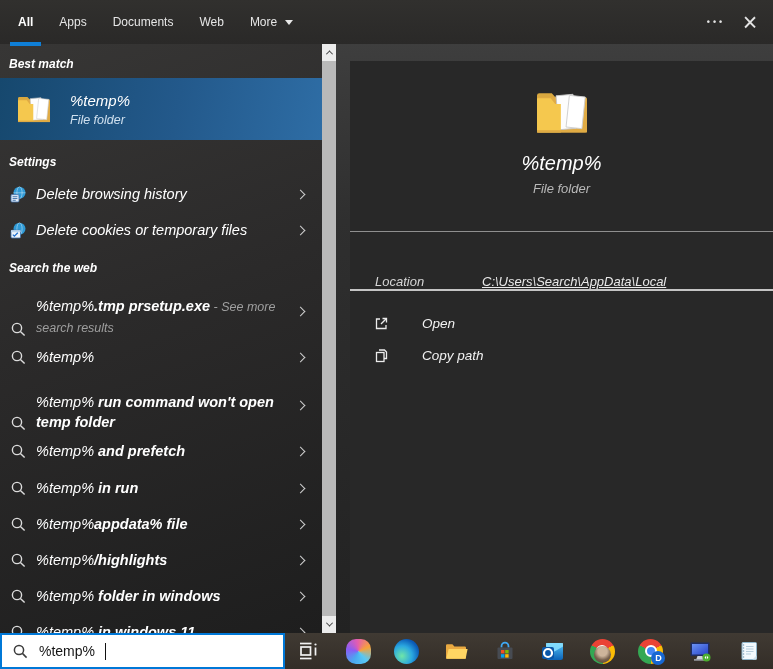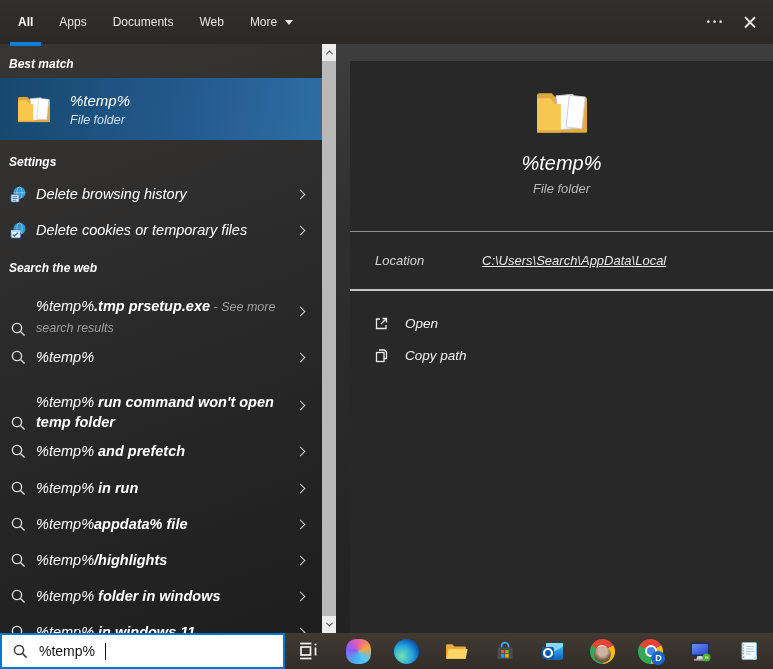--- a/index.html
+++ b/index.html
@@ -60,25 +60,25 @@
   .sb-chev.down { transform:rotate(225deg) translate(1px,1px); }
 
   
   .right { flex:1; position:relative; background:linear-gradient(180deg,#3e3e3e 0%,#2f2f2f 30%,#222 100%); }
   .preview { position:absolute; left:14px; top:17px; right:0; bottom:0; background:#282828; color:#fff; }
   .pv-icon { width:58px; margin:26px auto 0; display:block; }
   .pv-title { margin-top:14px; text-align:center; font-size:20px; line-height:24px; color:#fff; }
   .pv-sub { margin-top:6px; text-align:center; font-size:13px; line-height:16px; color:#b9b9b9; }
   .div1 { margin-top:34px; border-top:1px solid #8f8f8f; }
   .div2 { border-top:2px solid #c4c4c4; }
-  .loc-row { height:57px; display:flex; align-items:center; padding-left:25px; font-size:13px; }
+  .loc-row { height:57px; display:flex; align-items:flex-end; padding-left:25px; font-size:13px; }
   .loc-label { width:107px; color:#d6d6d6; flex:none; }
   .loc-link { color:#e9e9e9; text-decoration:underline; }
   .actions { padding-top:16px; }
-  .action { height:32px; display:flex; align-items:center; padding-left:23px; gap:15px;
+  .action { height:32px; display:flex; align-items:center; padding-left:23px; gap:32px;
             font-size:13.5px; color:#f2f2f2; }
   .action .aic { width:17px; display:flex; }
 
   
   .bottom { height:36px; flex:none; display:flex; }
   .searchbox { width:285px; flex:none; background:#fff; border:2px solid #0078d7; display:flex;
                align-items:center; padding-left:10px; gap:10px; }
   .searchbox .qtext { font-size:14px; color:#151515; }
   .caret-line { width:1px; height:17px; background:#111; }
   .taskbar { flex:1; display:flex; background:linear-gradient(180deg,#403a33,#332d27); }

